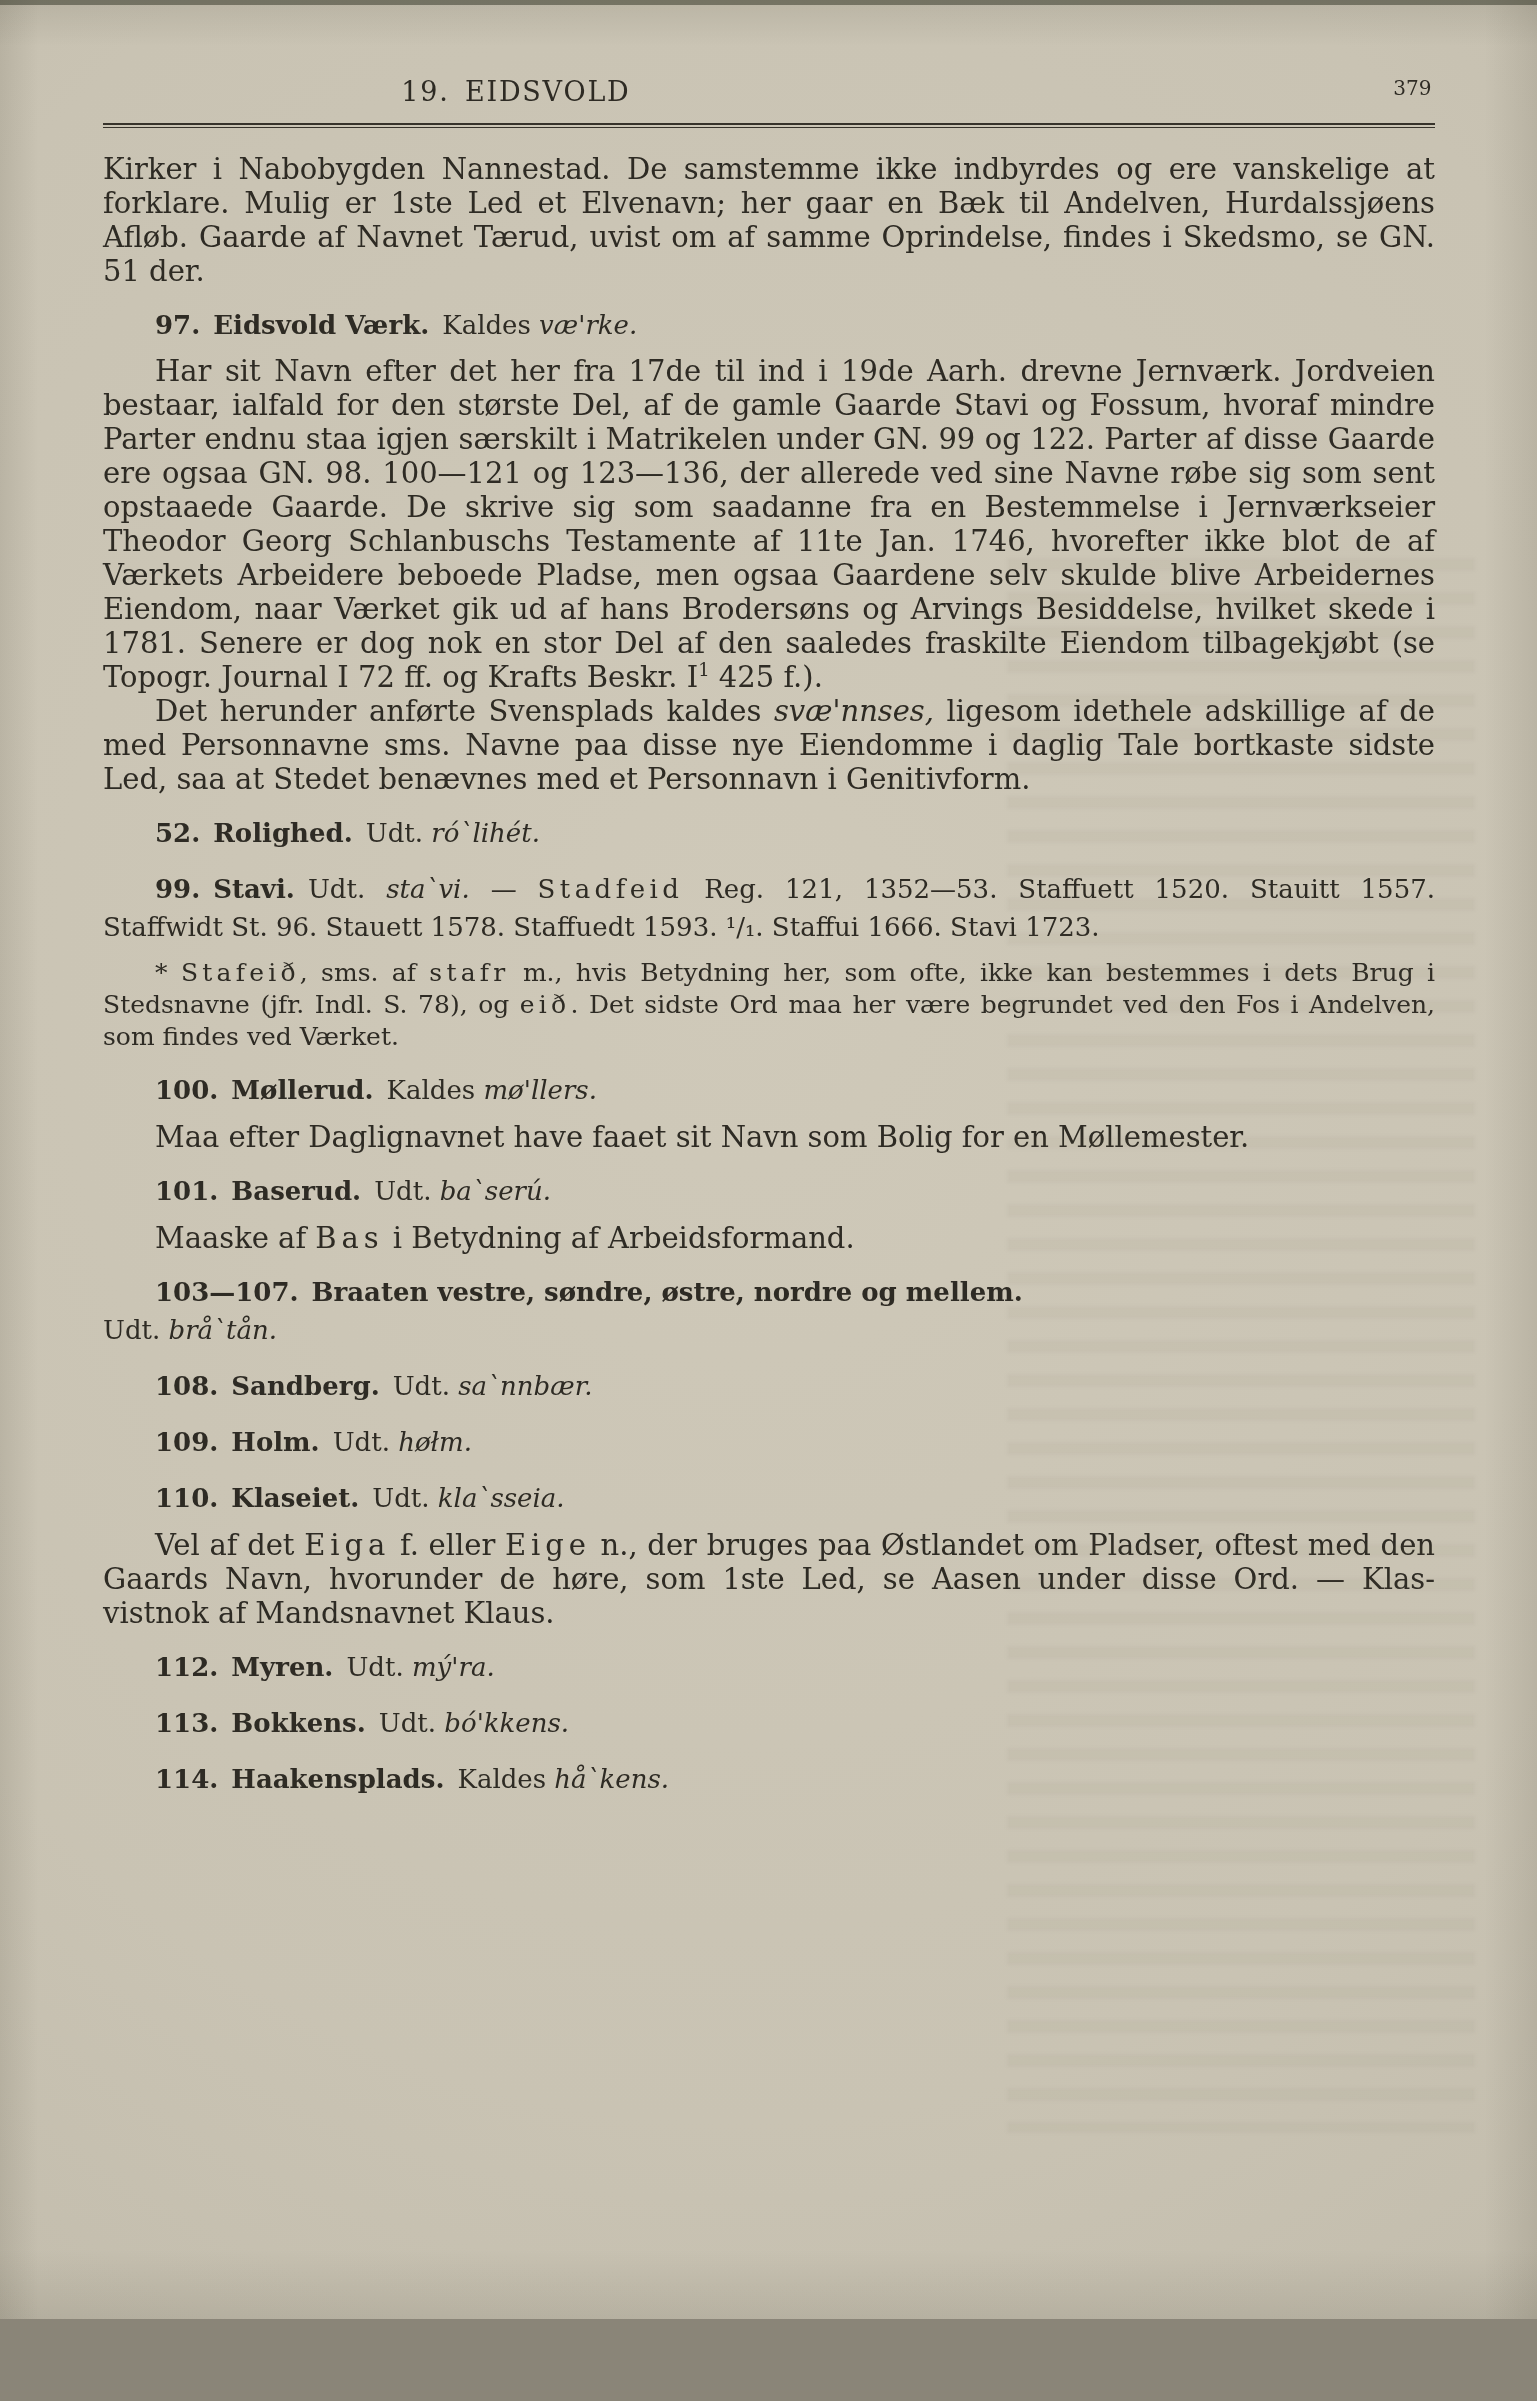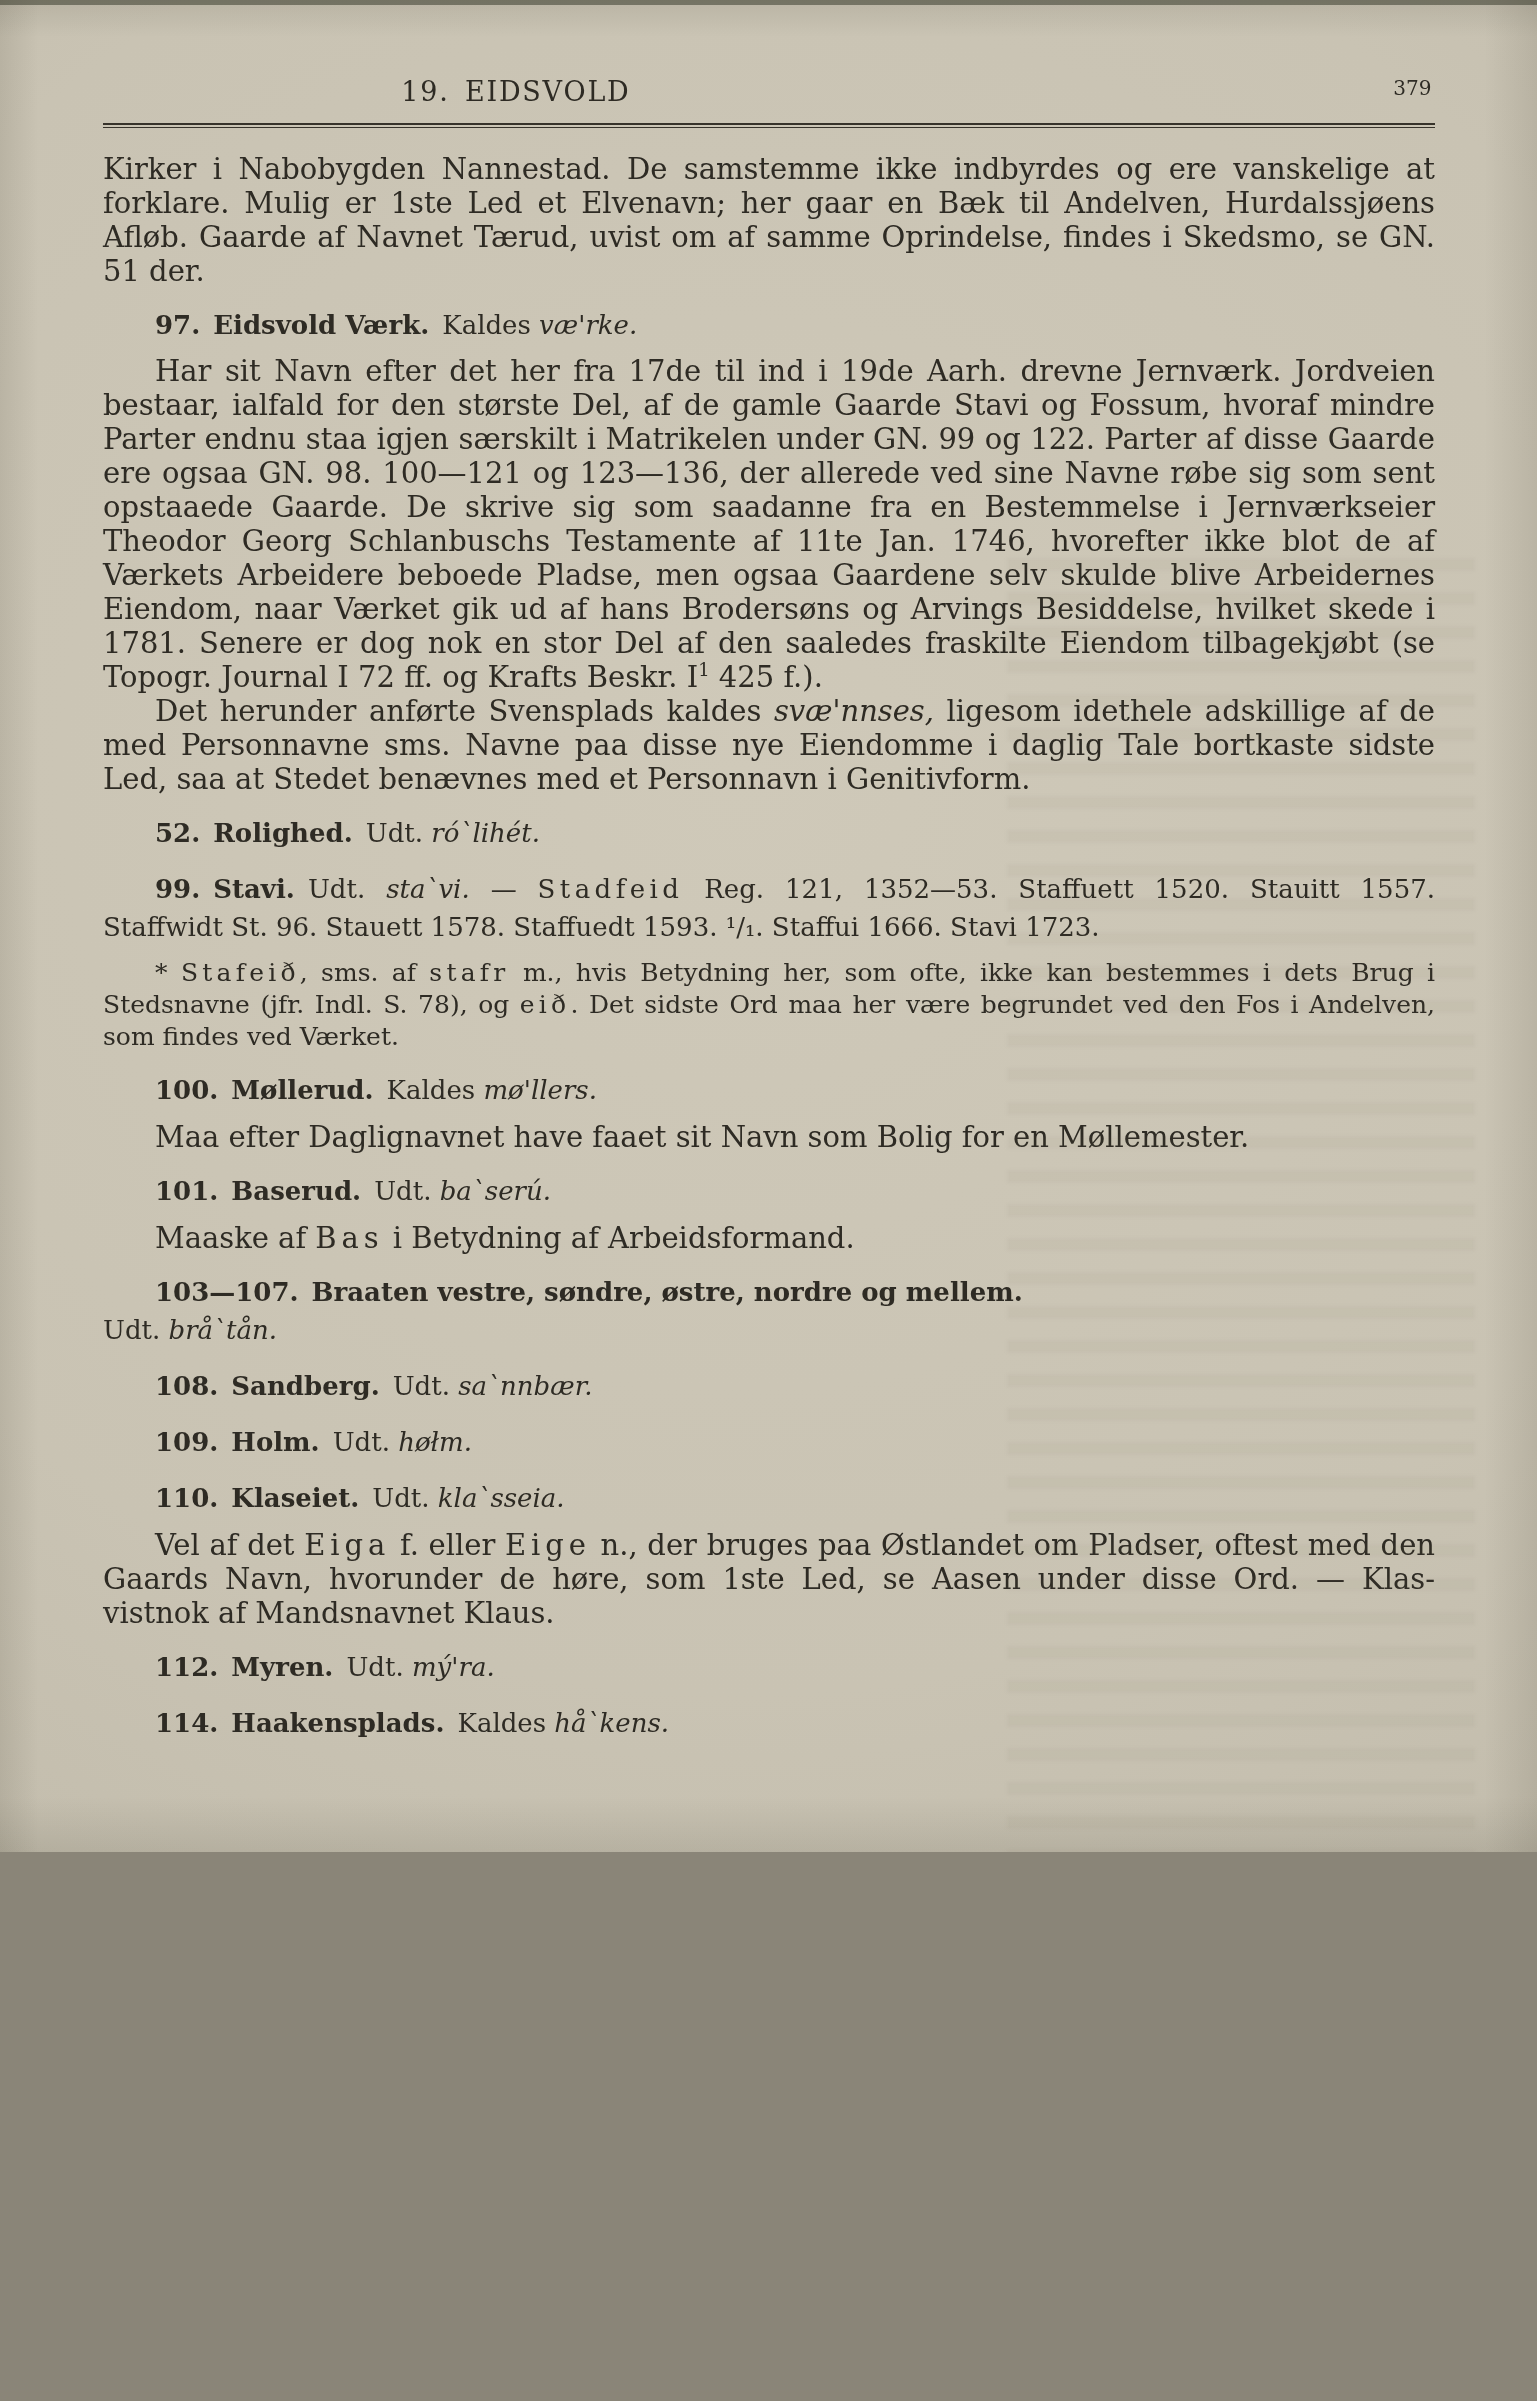--- a/index.html
+++ b/index.html
@@ -1,21 +1,21 @@
 <!DOCTYPE html>
 <html lang="da" style="font-size:14.4px"><head>
 <meta charset="utf-8">
 <title>Scanned book page</title>
 <style>
   html, body { margin: 0; padding: 0; background: #8a8578; }
 
   .page {
     position: relative;
     width: 1538px;
-    height: 1852px;
+    height: 2319px;
     overflow: hidden;
     box-sizing: border-box;
     color: #2e2b24;
     font-family: "DejaVu Serif", "Liberation Serif", serif;
     background:
       linear-gradient(90deg, rgba(40,35,20,0.10) 0%, rgba(40,35,20,0.0) 2.5%, rgba(40,35,20,0.0) 96.5%, rgba(40,35,20,0.10) 100%),
       linear-gradient(180deg, rgba(40,40,25,0.10) 0%, rgba(40,40,25,0.0) 2%, rgba(40,40,25,0.0) 97%, rgba(40,40,25,0.10) 100%),
       radial-gradient(ellipse 120% 90% at 48% 42%, #cfc9b9 0%, #c9c3b3 55%, #bdb7a7 100%);
   }
   
@@ -105,18 +105,19 @@
         <p class="entry"><span class="run-b">100. Møllerud.</span><span class="run-n"> Kaldes </span><span class="run-i">mø'llers.</span></p>
         <p class="body"><span class="run-n">Maa efter Daglignavnet have faaet sit Navn som Bolig for en Møllemester.</span></p>
         <p class="entry"><span class="run-b">101. Baserud.</span><span class="run-n"> Udt. </span><span class="run-i">ba`serú.</span></p>
         <p class="body"><span class="run-n">Maaske af </span><span class="run-sp">Bas</span><span class="run-n"> i Betydning af Arbeidsformand.</span></p>
         <p class="entry"><span class="run-b">103—107. Braaten vestre, søndre, østre, nordre og mellem.</span><br><span class="run-n">Udt. </span><span class="run-i">brå`tån.</span></p>
         <p class="entry"><span class="run-b">108. Sandberg.</span><span class="run-n"> Udt. </span><span class="run-i">sa`nnbær.</span></p>
         <p class="entry"><span class="run-b">109. Holm.</span><span class="run-n"> Udt. </span><span class="run-i">høłm.</span></p>
         <p class="entry"><span class="run-b">110. Klaseiet.</span><span class="run-n"> Udt. </span><span class="run-i">kla`sseia.</span></p>
         <p class="body"><span class="run-n">Vel af det </span><span class="run-sp">Eiga</span><span class="run-n"> f. eller </span><span class="run-sp">Eige</span><span class="run-n"> n., der bruges paa Østlandet om Pladser, oftest med den Gaards Navn, hvorunder de høre, som 1ste Led, se Aasen under disse Ord. — Klas- vistnok af Mandsnavnet Klaus.</span></p>
         <p class="entry"><span class="run-b">112. Myren.</span><span class="run-n"> Udt. </span><span class="run-i">mý'ra.</span></p>
+        <p class="entry"><span class="run-b">113. Bokkens.</span><span class="run-n"> Udt. </span><span class="run-i">bó'kkens.</span></p>
         <p class="entry"><span class="run-b">114. Haakensplads.</span><span class="run-n"> Kaldes </span><span class="run-i">hå`kens.</span></p>
       </div>
 
   </div>
 </div>
 
 
 </body></html>

